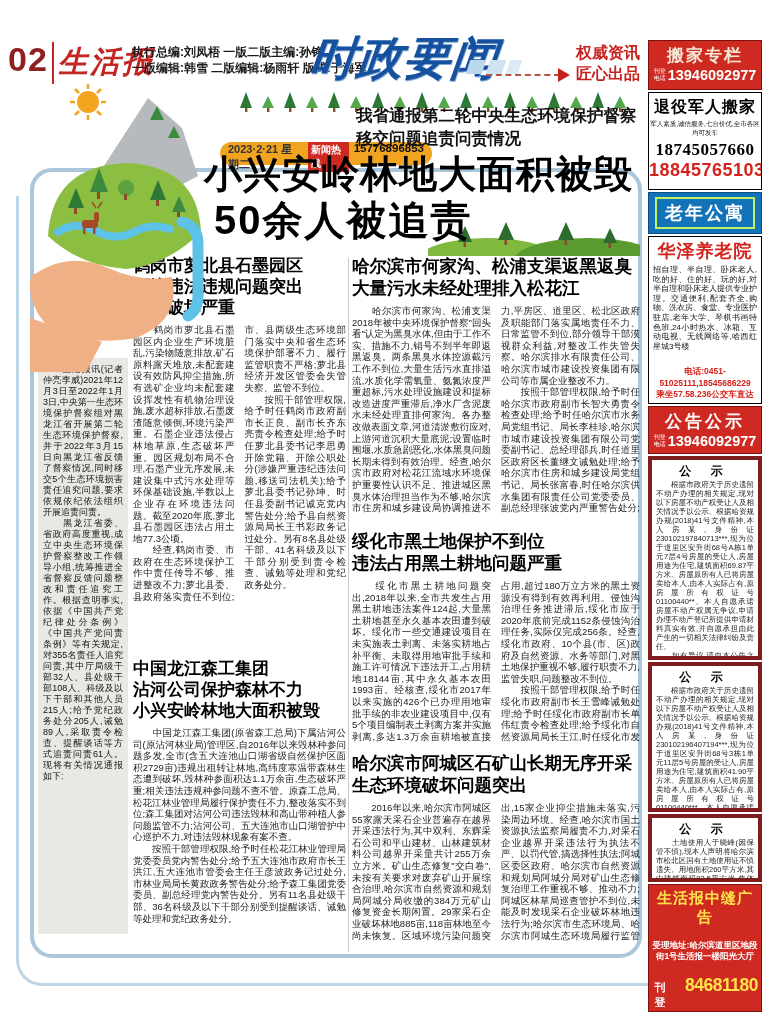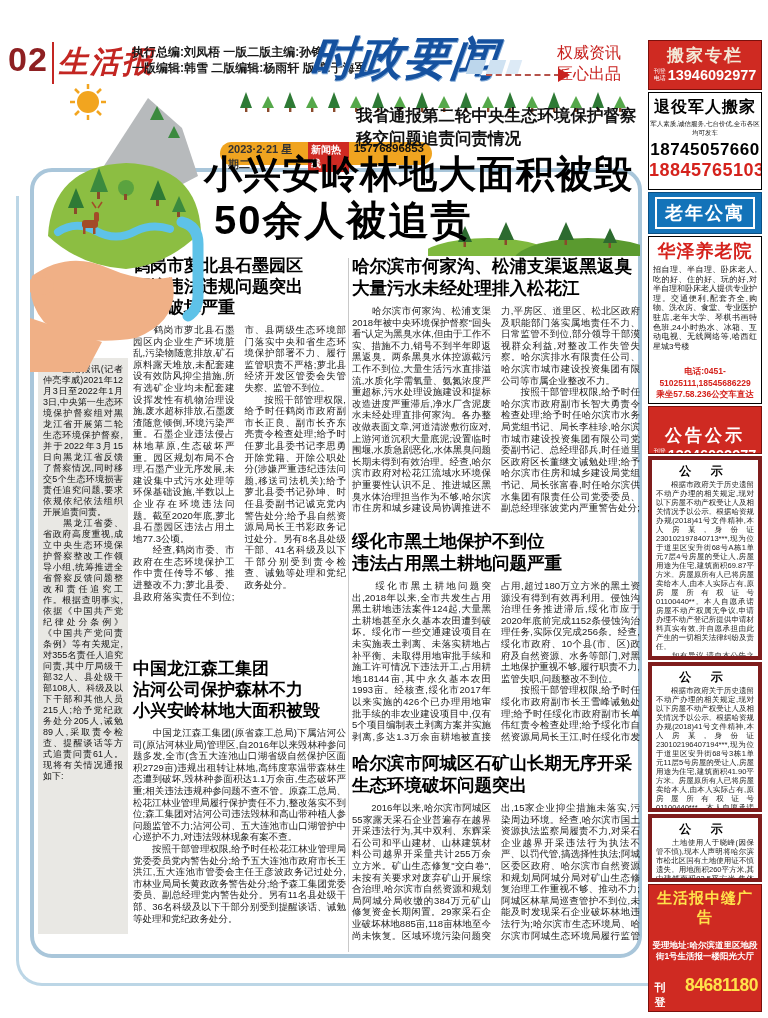--- a/index.html
+++ b/index.html
@@ -11,21 +11,21 @@
   .pageno-bar { position:absolute; left:52px; top:42px; width:2px; height:42px; background:#c32622; }
   .masthead { position:absolute; left:58px; top:42px; font-size:30px; font-weight:900; font-style:italic; color:#c32622; font-family:"DejaVu Serif", serif; letter-spacing:2px; }
   .credits { position:absolute; left:132px; top:44px; font-size:12px; font-weight:bold; color:#1a1a1a; line-height:16px; white-space:pre-line; }
   .section-title { position:absolute; left:310px; top:28px; font-size:46px; font-weight:900; font-style:italic; color:#15519f; letter-spacing:1px; transform:skewX(-6deg); text-shadow:1px 1px 0 #7fa8d6; }
   .deco-blocks { position:absolute; left:468px; top:60px; display:flex; gap:4px; }
   .deco-blocks i { display:block; width:16px; height:14px; background:#bcd6ec; transform:skewX(-18deg); }
   .deco-blocks i:nth-child(2){ background:#cfe2f2; }
   .deco-blocks i:nth-child(3){ background:#ddeaf6; width:12px; }
   .deco-arrow-line { position:absolute; left:486px; top:74px; width:74px; height:0; border-top:2px dashed #b5524a; }
   .deco-arrow-head { position:absolute; left:558px; top:68px; width:0; height:0; border-left:12px solid #c8221f; border-top:7px solid transparent; border-bottom:7px solid transparent; }
-  .slogan { position:absolute; left:557px; top:42px; font-size:16px; font-weight:400; color:#c8221f; line-height:21px; white-space:pre-line; }
+  .slogan { position:absolute; left:576px; top:42px; font-size:16px; font-weight:700; color:#c8221f; line-height:21px; white-space:pre-line; }
 
   .date-pill { position:absolute; left:220px; top:142px; width:212px; height:23px; background:#f0a420; border-radius:12px; display:flex; align-items:flex-start; gap:5px; padding:0 8px; z-index:5; }
   .date-pill .d { font-size:11px; font-weight:bold; color:#333; }
   .date-pill .hl { background:#cf2a22; color:#fff; font-size:10px; font-weight:bold; padding:1px 3px; }
   .date-pill .num { font-size:11.5px; font-weight:bold; color:#111; }
 
   
   .frame { position:absolute; left:30px; top:168px; width:612px; height:790px; border:4px solid #a9c6da; border-radius:22px; background:#fff; }
   .frame-shadow { position:absolute; left:16px; top:196px; width:640px; height:790px; border-left:3px solid #bcd6e6; border-bottom:3px solid #bcd6e6; border-radius:0 0 0 26px; pointer-events:none; }
 
@@ -65,29 +65,29 @@
   .sb { position:absolute; left:648px; width:114px; overflow:hidden; }
   .sb-red { background:#cf2a22; border:1px solid #7c100c; color:#fff; text-align:center; }
   .ad1 { top:40px; height:50px; padding-top:3px; }
   .ad1 .t { font-size:17px; font-weight:900; letter-spacing:2px; color:#f3e9d7; }
   .ad1 .row { display:flex; justify-content:center; align-items:center; gap:2px; }
   .ad1 .lbl { font-size:6px; line-height:7px; white-space:pre-line; }
   .ad1 .num { font-size:14.5px; font-weight:900; }
   .ad2 { top:92px; height:98px; background:#fff; border:1px solid #000; text-align:center; padding-top:4px; }
   .ad2 .t { font-size:16px; font-weight:900; color:#000; letter-spacing:1px; }
   .ad2 .sub { font-size:6.5px; color:#111; margin:2px 0; }
-  .ad2 .p1 { font-size:17px; font-weight:900; color:#000; letter-spacing:0.5px; }
+  .ad2 .p1 { font-size:17px; font-weight:900; color:#000; letter-spacing:0.5px;font-family:Liberation Serif, serif; }
   .ad2 .p2 { font-size:18px; font-weight:900; color:#d5221c; letter-spacing:0.5px; }
   .ad3 { top:192px; height:42px; background:#1373b9; border:1px solid #0a4f83; display:flex; align-items:center; justify-content:center; }
-  .ad3 .in { border:2px solid #ffffff; padding:2px 8px; font-size:18px; font-weight:900; color:#fff; letter-spacing:2px; white-space:nowrap; }
+  .ad3 .in { border:2px solid #bef264; padding:2px 8px; font-size:18px; font-weight:900; color:#fff; letter-spacing:2px; white-space:nowrap; }
   .ad4 { top:236px; height:168px; background:#fff; border:1px solid #000; text-align:center; padding:2px 4px; }
   .ad4 .t { font-size:18px; font-weight:900; color:#d5221c; letter-spacing:1px; }
   .ad4 .body { font-size:8px; line-height:9.6px; color:#111; text-align:justify; margin-top:2px; height:100px; overflow:hidden; }
   .ad4 .tel { font-size:8.5px; font-weight:bold; color:#d5221c; margin-top:1px; }
-  .ad5 { top:406px; height:48px; padding-top:17px; }
+  .ad5 { top:406px; height:48px; padding-top:3px; }
   .ad5 .t { font-size:17px; font-weight:900; letter-spacing:3px; color:#fff; }
   .ad5 .row { display:flex; justify-content:center; align-items:center; gap:2px; }
   .ad5 .lbl { font-size:6px; line-height:7px; white-space:pre-line; }
   .ad5 .num { font-size:14.5px; font-weight:900; }
   .notice { background:#fff; border:4px solid #7f1d1d; padding:3px 4px; }
   .notice .nt { text-align:center; font-size:12px; font-weight:900; letter-spacing:8px; color:#000; }
   .notice .nb { font-size:7.5px; line-height:9px; color:#222; text-align:justify; overflow:hidden; white-space:pre-line; }
   .n1 { top:456px; height:204px; } .n1 .nb { height:188px; }
   .n2 { top:662px; height:150px; } .n2 .nb { height:132px; }
   .n3 { top:814px; height:68px; } .n3 .nb { height:52px; }

